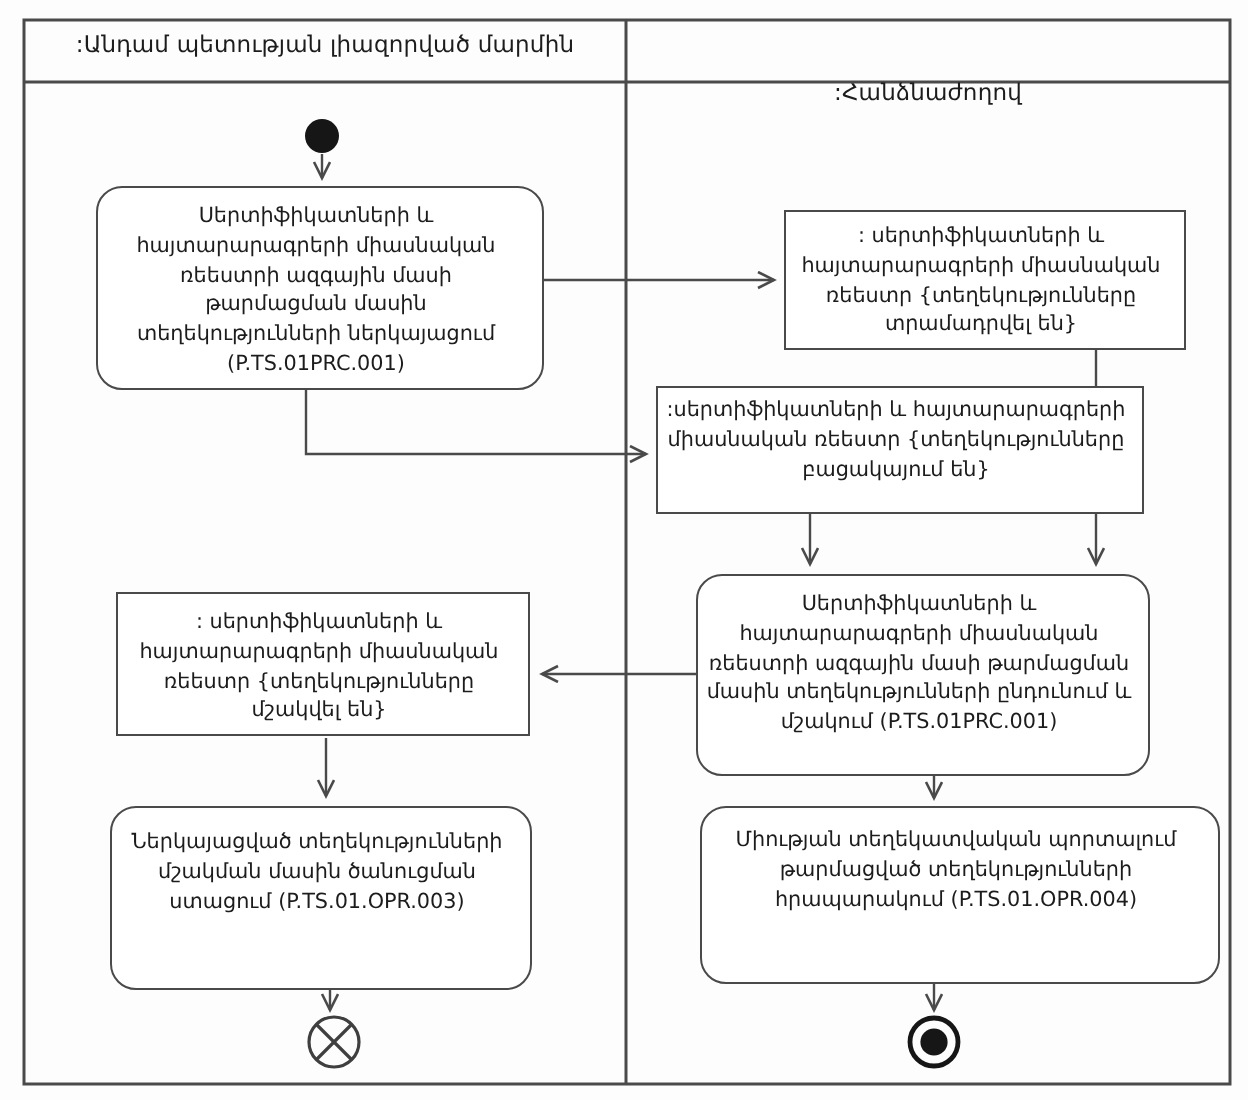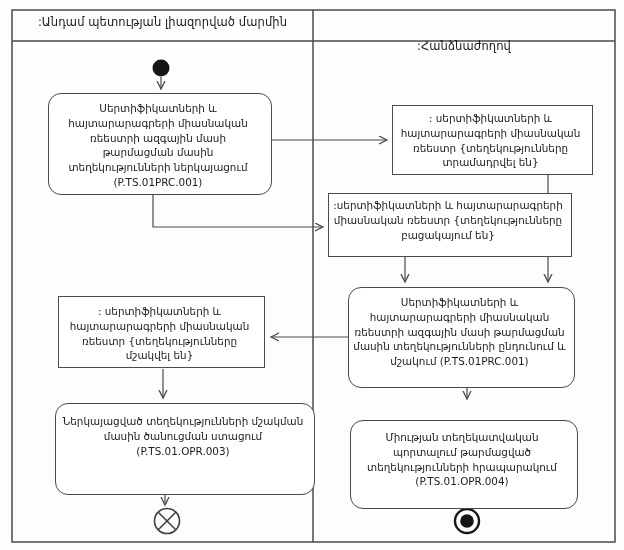--- a/index.html
+++ b/index.html
@@ -21,22 +21,22 @@
     text-align:center; font-size:10.4px; line-height:1.42;
     padding:7px 8px 4px 4px; color:#1c1c1c;
   }
   .rounded { border-radius:13px; }
   .rect { border-radius:0;text-align:center; }
   #node-submit    { left:48px;  top:93px;  width:224px; height:102px; }
   #node-provided  { left:392px; top:105px; width:201px; height:70px;  padding-top:5px; }
   #node-missing   { left:328px; top:193px; width:244px; height:64px;  padding-top:4px; }
   #node-receive   { left:348px; top:287px; width:227px; height:101px; }
   #node-processed { left:58px;  top:296px; width:207px; height:72px;  padding-top:7px; }
-  #node-notify    { left:55px;  top:403px; width:260px; height:92px;  padding-top:10px; }
-  #node-publish   { left:350px; top:403px; width:228px; height:89px;  padding-top:9px;margin-top:17px; }
+  #node-notify    { left:55px;  top:403px; width:211px; height:92px;  padding-top:10px; }
+  #node-publish   { left:350px; top:403px; width:260px; height:89px;  padding-top:9px; }
 </style>
 </head>
 <body>
 
 <div class="canvas">
 
   <svg class="layer" width="624" height="550" viewBox="0 0 624 550">
     <defs>
       <marker id="arrow" markerWidth="11" markerHeight="10" refX="8.5" refY="4.5" orient="auto" markerUnits="userSpaceOnUse">
         <path d="M0.5,0.5 L8.5,4.5 L0.5,8.5" fill="none" stroke="#4a4a4a" stroke-width="1.3"></path>

